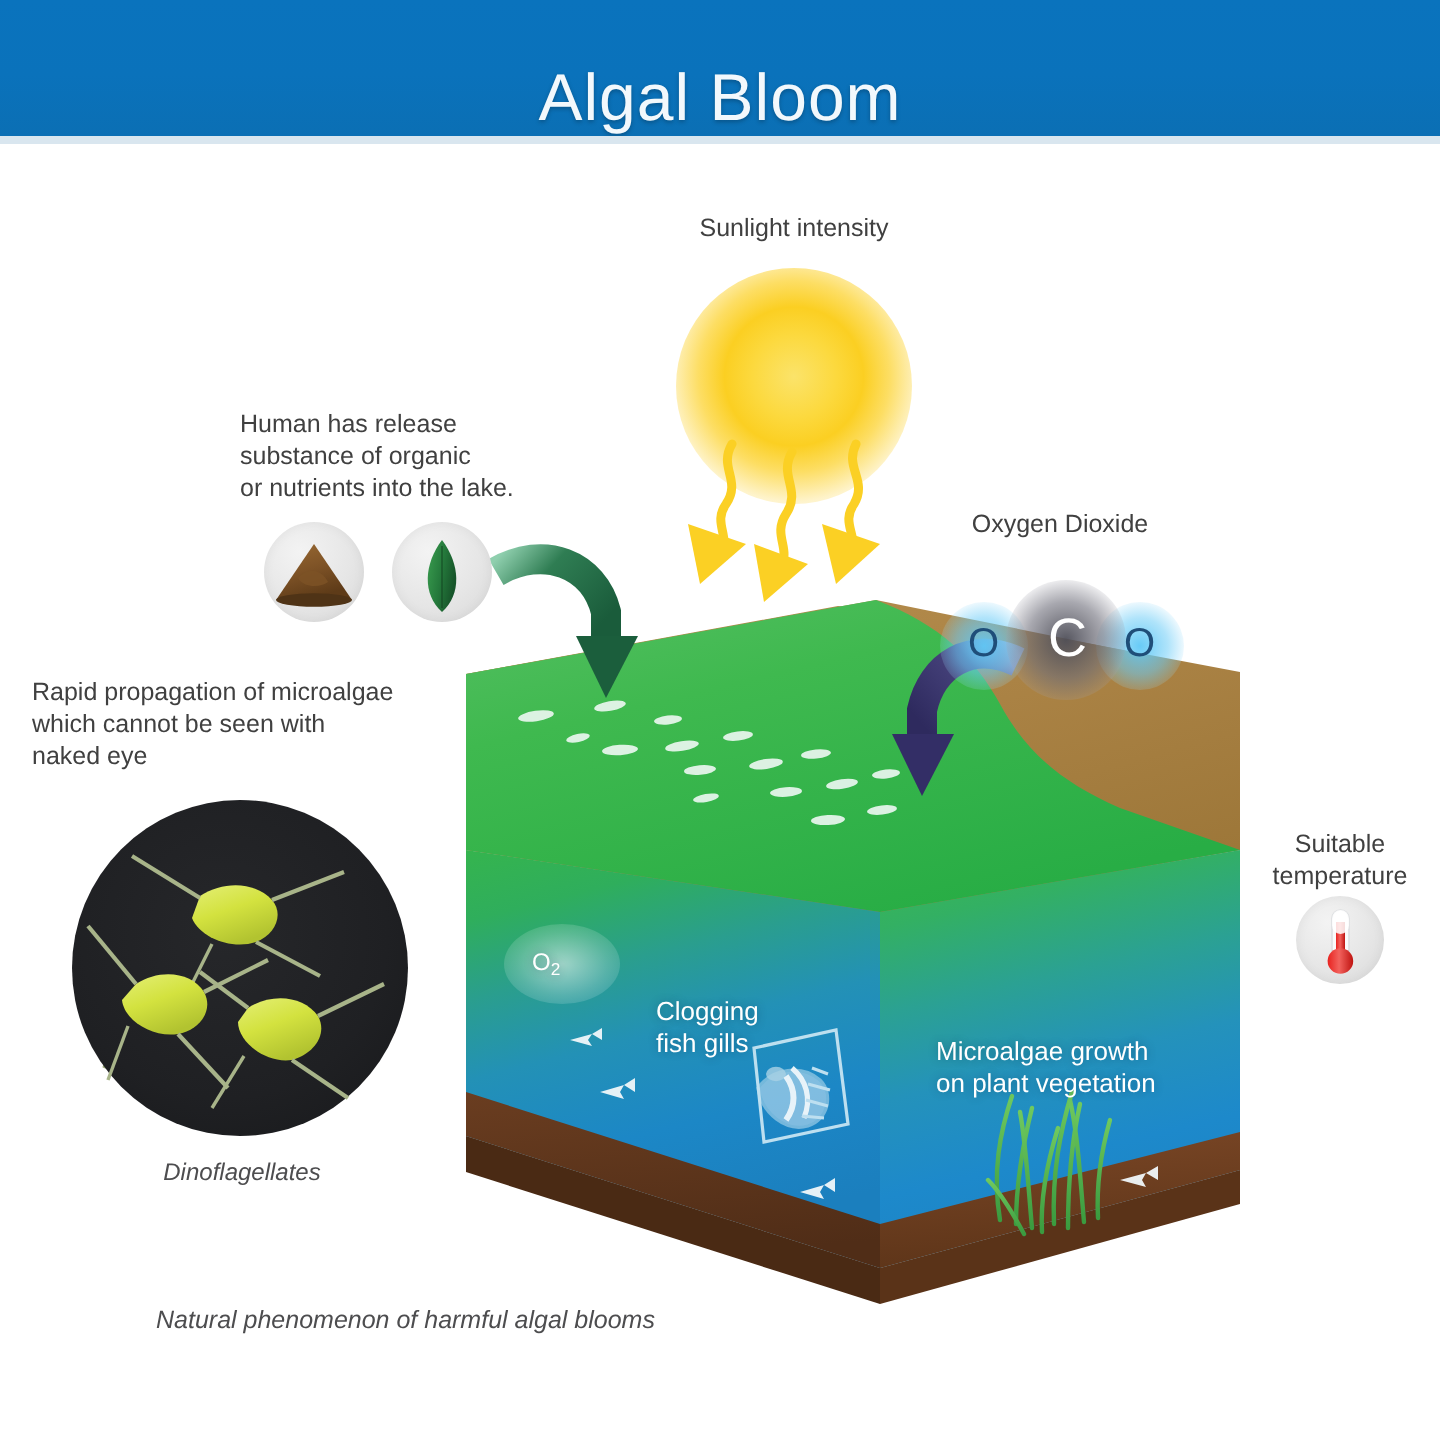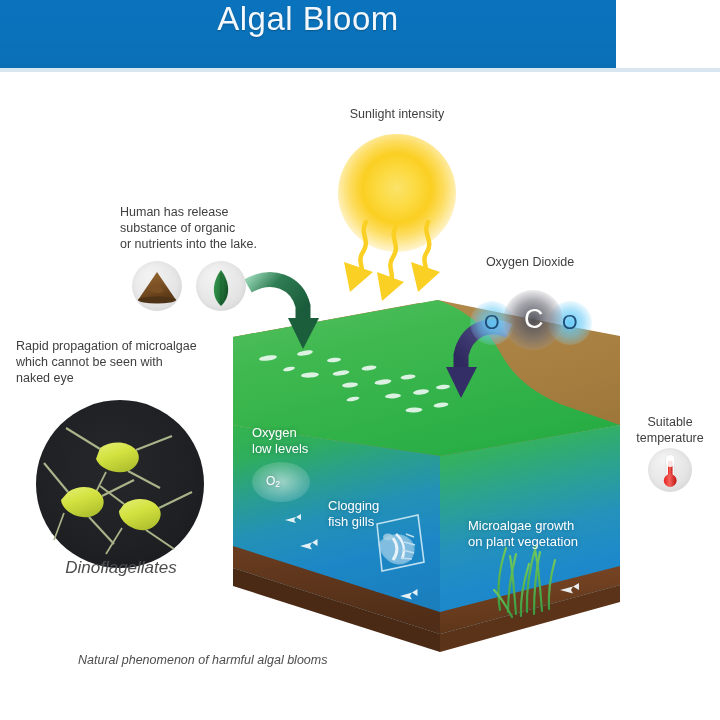--- a/index.html
+++ b/index.html
@@ -13,23 +13,23 @@
     position: relative;
     width: 720px; height: 720px;
     background: #ffffff;
     overflow: hidden;
   }
 
   
   #title-bar {
     position: absolute;
     left: 0; top: 0;
-    width: 616px; height: 68px;
+    width: 720px; height: 68px;
     background: linear-gradient(180deg, #0a73bd 0%, #0a72bb 55%, #0b6fb4 100%);
-    display: flex; align-items: flex-start; justify-content: center;
+    display: flex; align-items: flex-end; justify-content: center;
   }
   #title-text {
     color: #f2f8fc;
     font-size: 33px;
     font-weight: 400;
     letter-spacing: 0.5px;
     text-shadow: 0 1px 2px rgba(0,0,0,0.25);
   }
   #title-underline {
     position: absolute; left: 0; top: 68px;
@@ -468,24 +468,22 @@
   <div class="lbl" style="left:120px; top:204px; width:190px;">Human has release
 substance of organic
 or nutrients into the lake.</div>
 
   <div class="lbl center" style="left:466px; top:254px; width:128px;">Oxygen Dioxide</div>
 
   <div class="lbl" style="left:16px; top:338px; width:230px;">Rapid propagation of microalgae
 which cannot be seen with
 naked eye</div>
 
-  <div class="lbl ital center" style="left:40px; top:560px; width:162px; font-size:17px;">Dinoflagellates</div>
-
-  <div class="wlbl" style="left:252px; top:425px; width:110px;">Oxygen
-low levels</div>
+  <div class="lbl ital center" style="left:40px; top:578px; width:162px; font-size:12px;">Dinoflagellates</div>
+
   <div class="wlbl" style="left:266px; top:473px; font-size:12px;"><span>O</span><span class="sub">2</span></div>
 
   <div class="wlbl center" style="left:328px; top:498px; width:100px;">Clogging
 fish gills</div>
 
   <div class="wlbl center" style="left:468px; top:518px; width:140px;">Microalgae growth
 on plant vegetation</div>
 
   <div class="lbl center" style="left:626px; top:414px; width:88px;">Suitable
 temperature</div>

